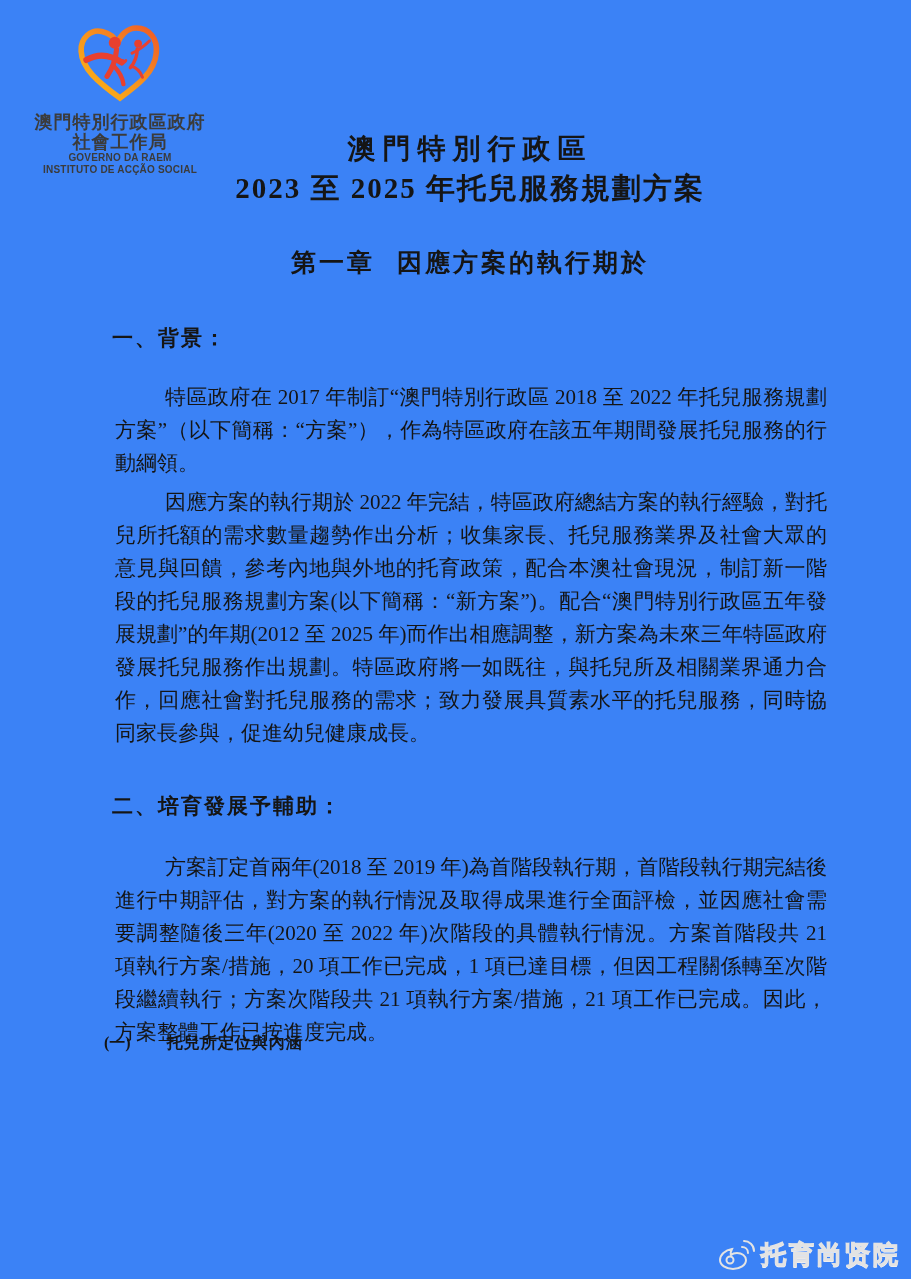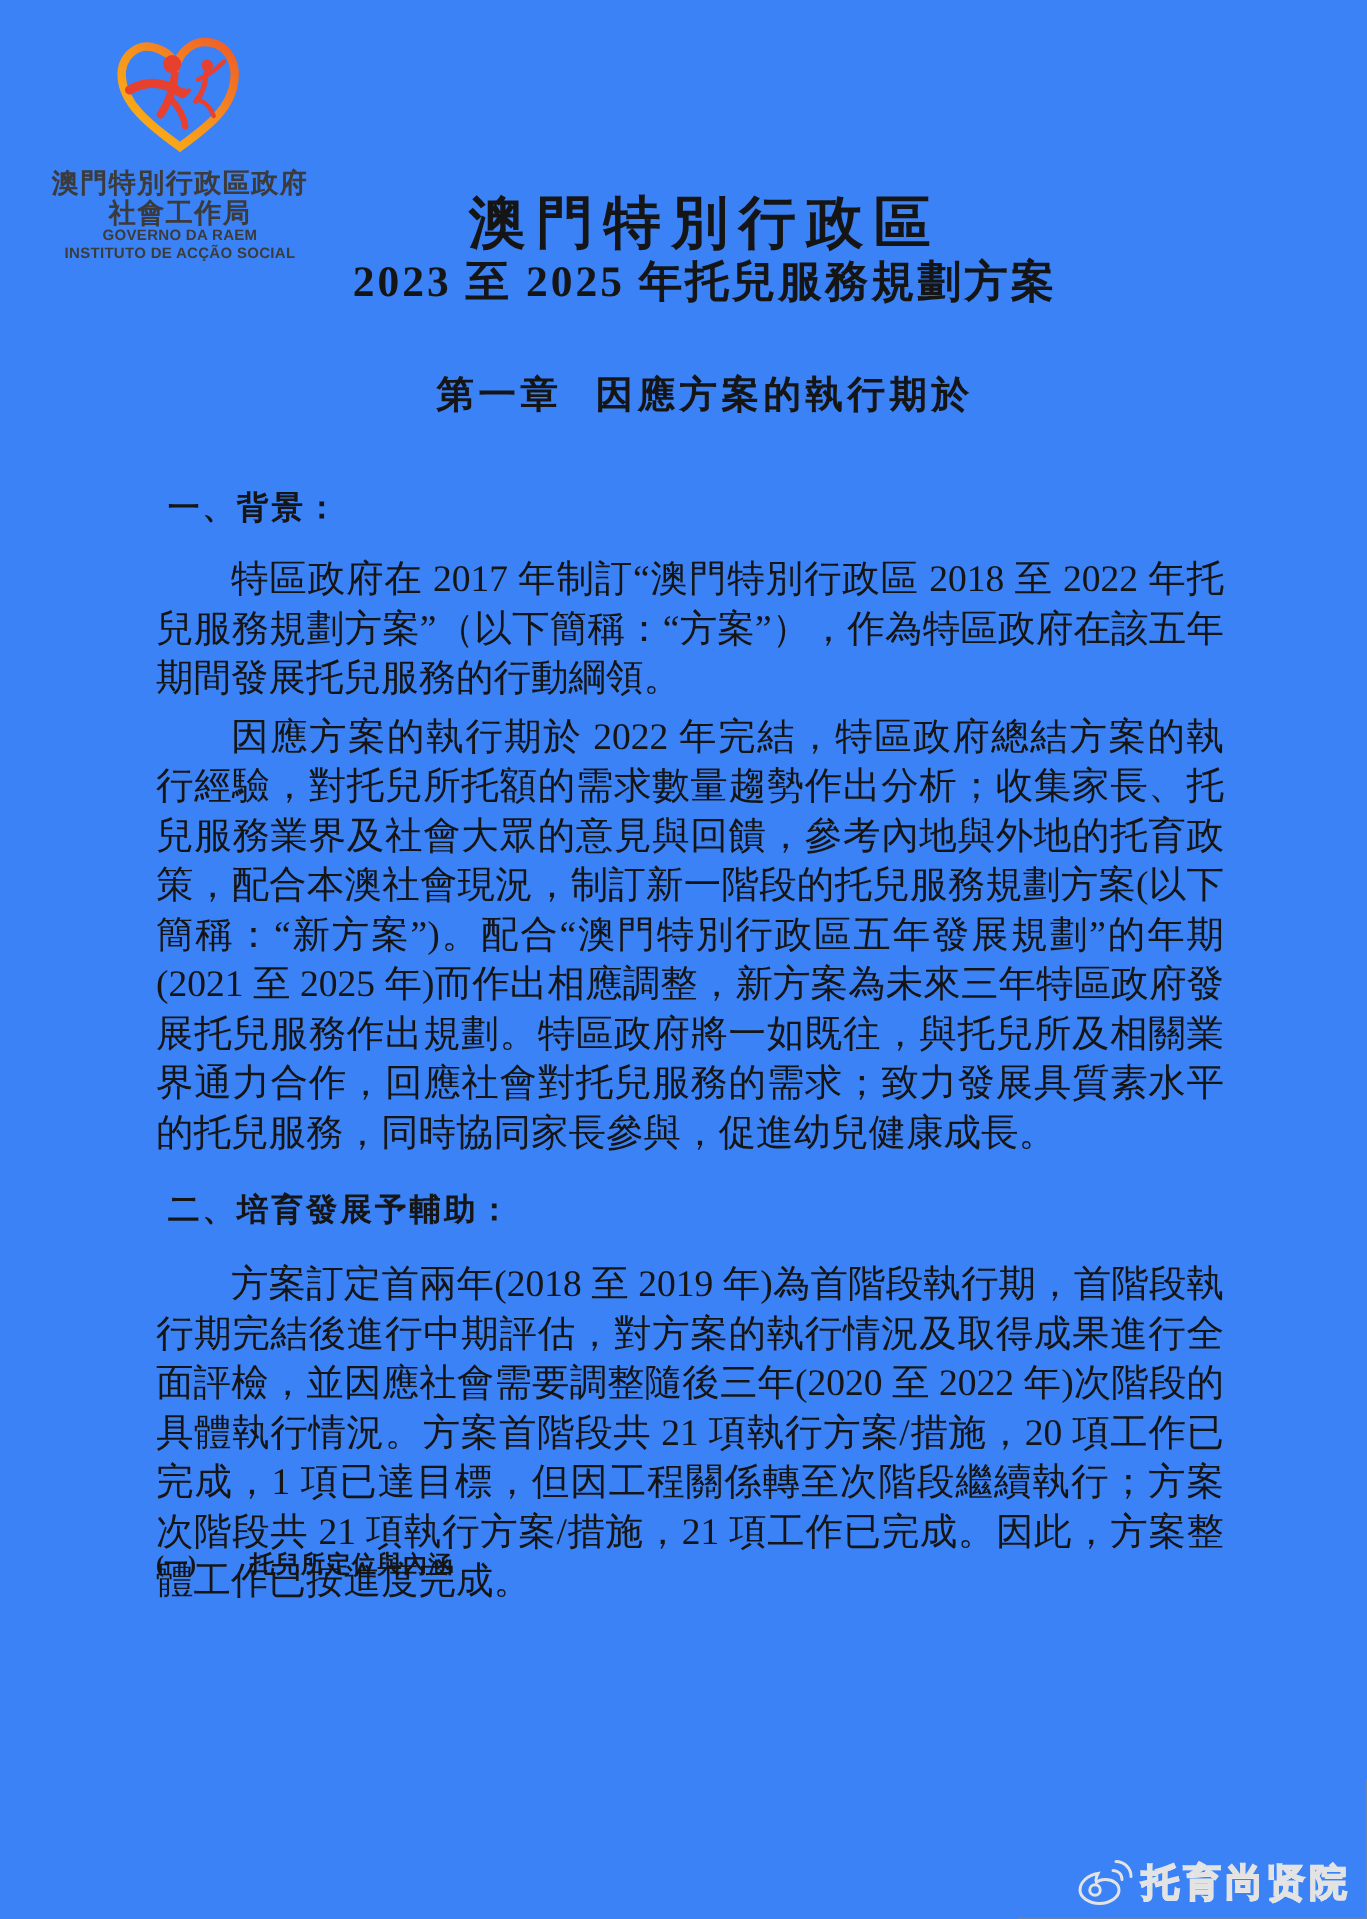--- a/index.html
+++ b/index.html
@@ -25,43 +25,43 @@
     font-family:"Liberation Sans","DejaVu Sans",sans-serif;
     font-weight:bold; color:#3b3b3b;
     font-size:10px; line-height:11.5px; letter-spacing:0.2px;
   }
 
   
   .title-block {
     position:absolute; top:130px; left:190px; width:560px;
     text-align:center; font-weight:bold;
   }
-  .title-line1 { font-size:38px; line-height:38px; letter-spacing:7px; }
+  .title-line1 { font-size:28px; line-height:38px; letter-spacing:7px; }
   .title-line2 { font-size:29px; line-height:40px; letter-spacing:2px; }
 
   .chapter {
     position:absolute; top:246px; left:190px; width:560px;
     text-align:center; font-weight:bold; font-size:25px; letter-spacing:3px;
   }
   .chapter-num { margin-right:22px; }
 
   
   .sec-heading {
     position:absolute; left:112px;
     font-size:21px; font-weight:bold; letter-spacing:2px;
   }
   .sec1-heading { top:324px; }
   .sec2-heading { top:792px; }
 
   .body-para {
     position:absolute; left:100px; width:712px;
-    font-size:25px; line-height:33px;
+    font-size:21px; line-height:33px;
     text-align:justify; text-justify:inter-ideograph;
     text-indent:50px;
-    margin:4px;
+    margin:15px;
   }
   .para-1 { top:366px; }
   .para-2 { top:471px; }
   .para-3 { top:836px; }
   .para-4 { top:1077px; }
 
   .sub-heading {
     position:absolute; top:1033px; left:104px;
     font-size:16px; font-weight:bold; letter-spacing:1px;
   }
@@ -118,21 +118,21 @@
     <div class="title-line1">澳門特別行政區</div>
     <div class="title-line2">2023 至 2025 年托兒服務規劃方案</div>
   </div>
 
   <div class="chapter">
     <span class="chapter-num">第一章</span><span>因應方案的執行期於</span>
   </div>
 
   <div class="sec-heading sec1-heading">一、背景：</div>
   <p class="body-para para-1">特區政府在 2017 年制訂“澳門特別行政區 2018 至 2022 年托兒服務規劃方案”（以下簡稱：“方案”），作為特區政府在該五年期間發展托兒服務的行動綱領。</p>
-  <p class="body-para para-2">因應方案的執行期於 2022 年完結，特區政府總結方案的執行經驗，對托兒所托額的需求數量趨勢作出分析；收集家長、托兒服務業界及社會大眾的意見與回饋，參考內地與外地的托育政策，配合本澳社會現況，制訂新一階段的托兒服務規劃方案(以下簡稱：“新方案”)。配合“澳門特別行政區五年發展規劃”的年期(2021 至 2025 年)而作出相應調整，新方案為未來三年特區政府發展托兒服務作出規劃。特區政府將一如既往，與托兒所及相關業界通力合作，回應社會對托兒服務的需求；致力發展具質素水平的托兒服務，同時協同家長參與，促進幼兒健康成長。</p>
+  <p class="body-para para-2">因應方案的執行期於 2022 年完結，特區政府總結方案的執行經驗，對托兒所托額的需求數量趨勢作出分析；收集家長、托兒服務業界及社會大眾的意見與回饋，參考內地與外地的托育政策，配合本澳社會現況，制訂新一階段的托兒服務規劃方案(以下簡稱：“新方案”)。配合“澳門特別行政區五年發展規劃”的年期(2012 至 2025 年)而作出相應調整，新方案為未來三年特區政府發展托兒服務作出規劃。特區政府將一如既往，與托兒所及相關業界通力合作，回應社會對托兒服務的需求；致力發展具質素水平的托兒服務，同時協同家長參與，促進幼兒健康成長。</p>
 
   <div class="sec-heading sec2-heading">二、培育發展予輔助：</div>
   <p class="body-para para-3">方案訂定首兩年(2018 至 2019 年)為首階段執行期，首階段執行期完結後進行中期評估，對方案的執行情況及取得成果進行全面評檢，並因應社會需要調整隨後三年(2020 至 2022 年)次階段的具體執行情況。方案首階段共 21 項執行方案/措施，20 項工作已完成，1 項已達目標，但因工程關係轉至次階段繼續執行；方案次階段共 21 項執行方案/措施，21 項工作已完成。因此，方案整體工作已按進度完成。</p>
 
   <div class="sub-heading">
     <span class="sub-num">(一)</span><span>托兒所定位與內涵</span>
   </div>
 
   <div class="watermark">
     <svg class="weibo-icon" viewBox="0 0 38 32" aria-hidden="true">

